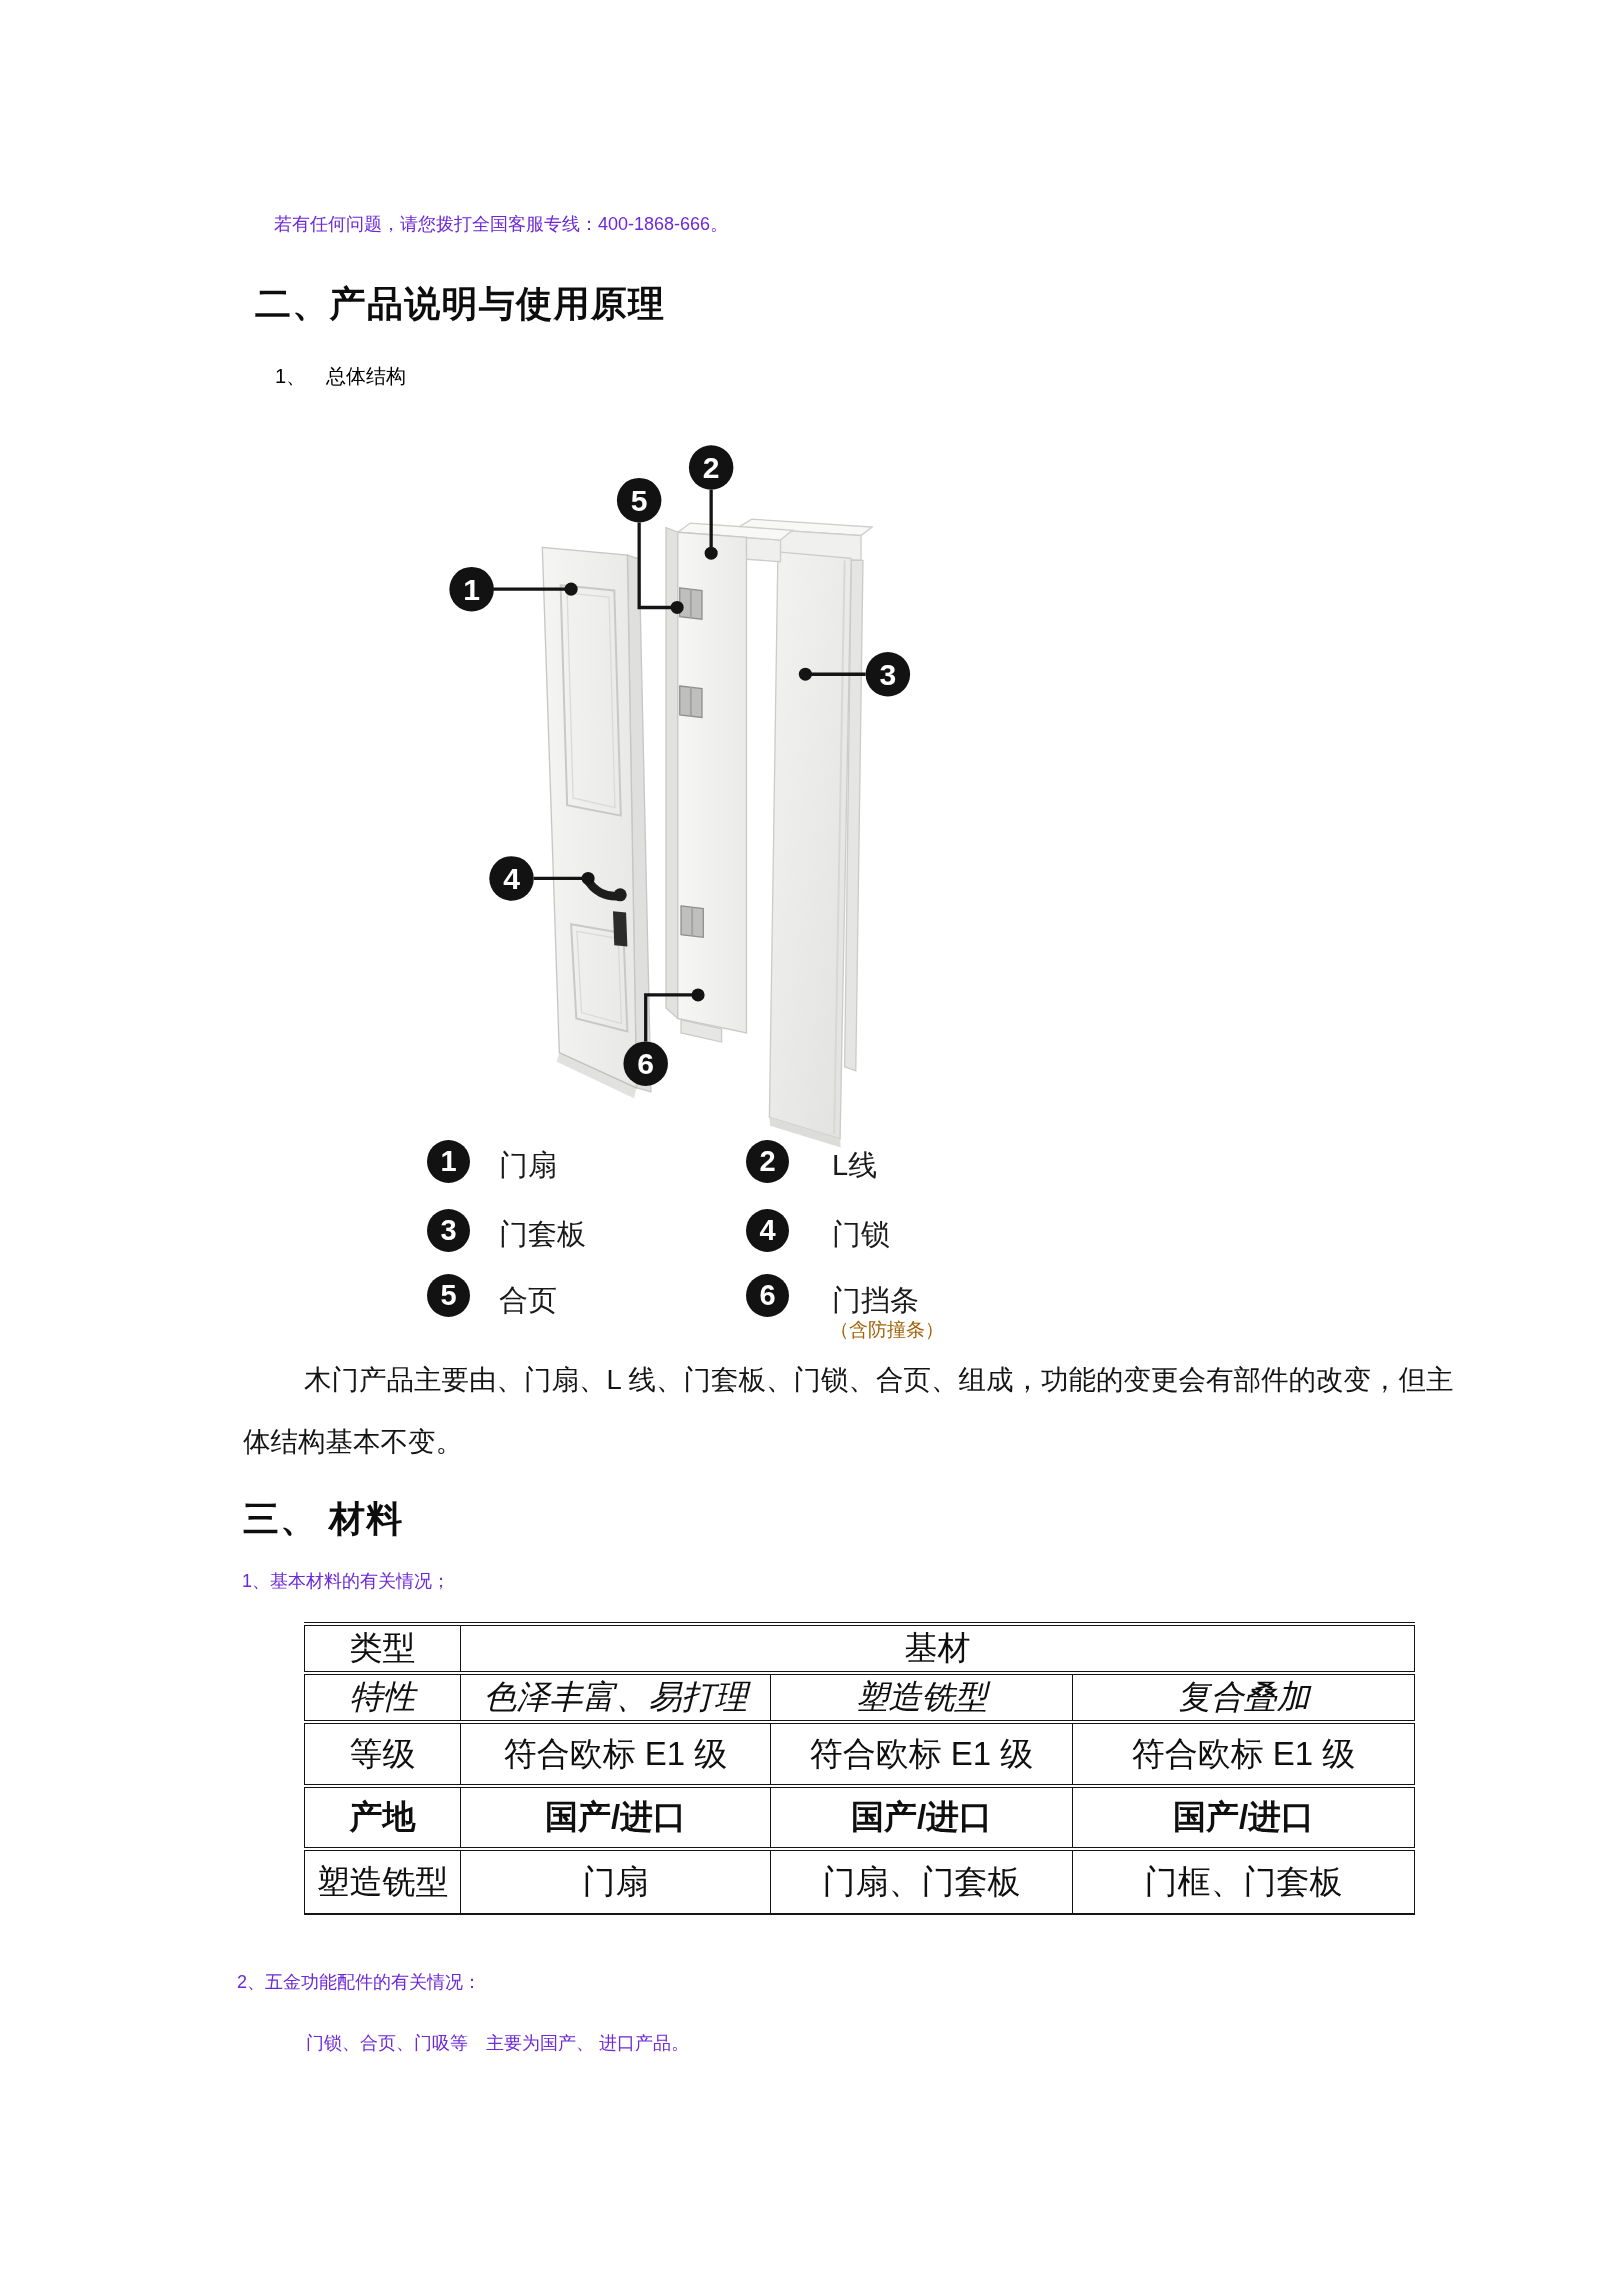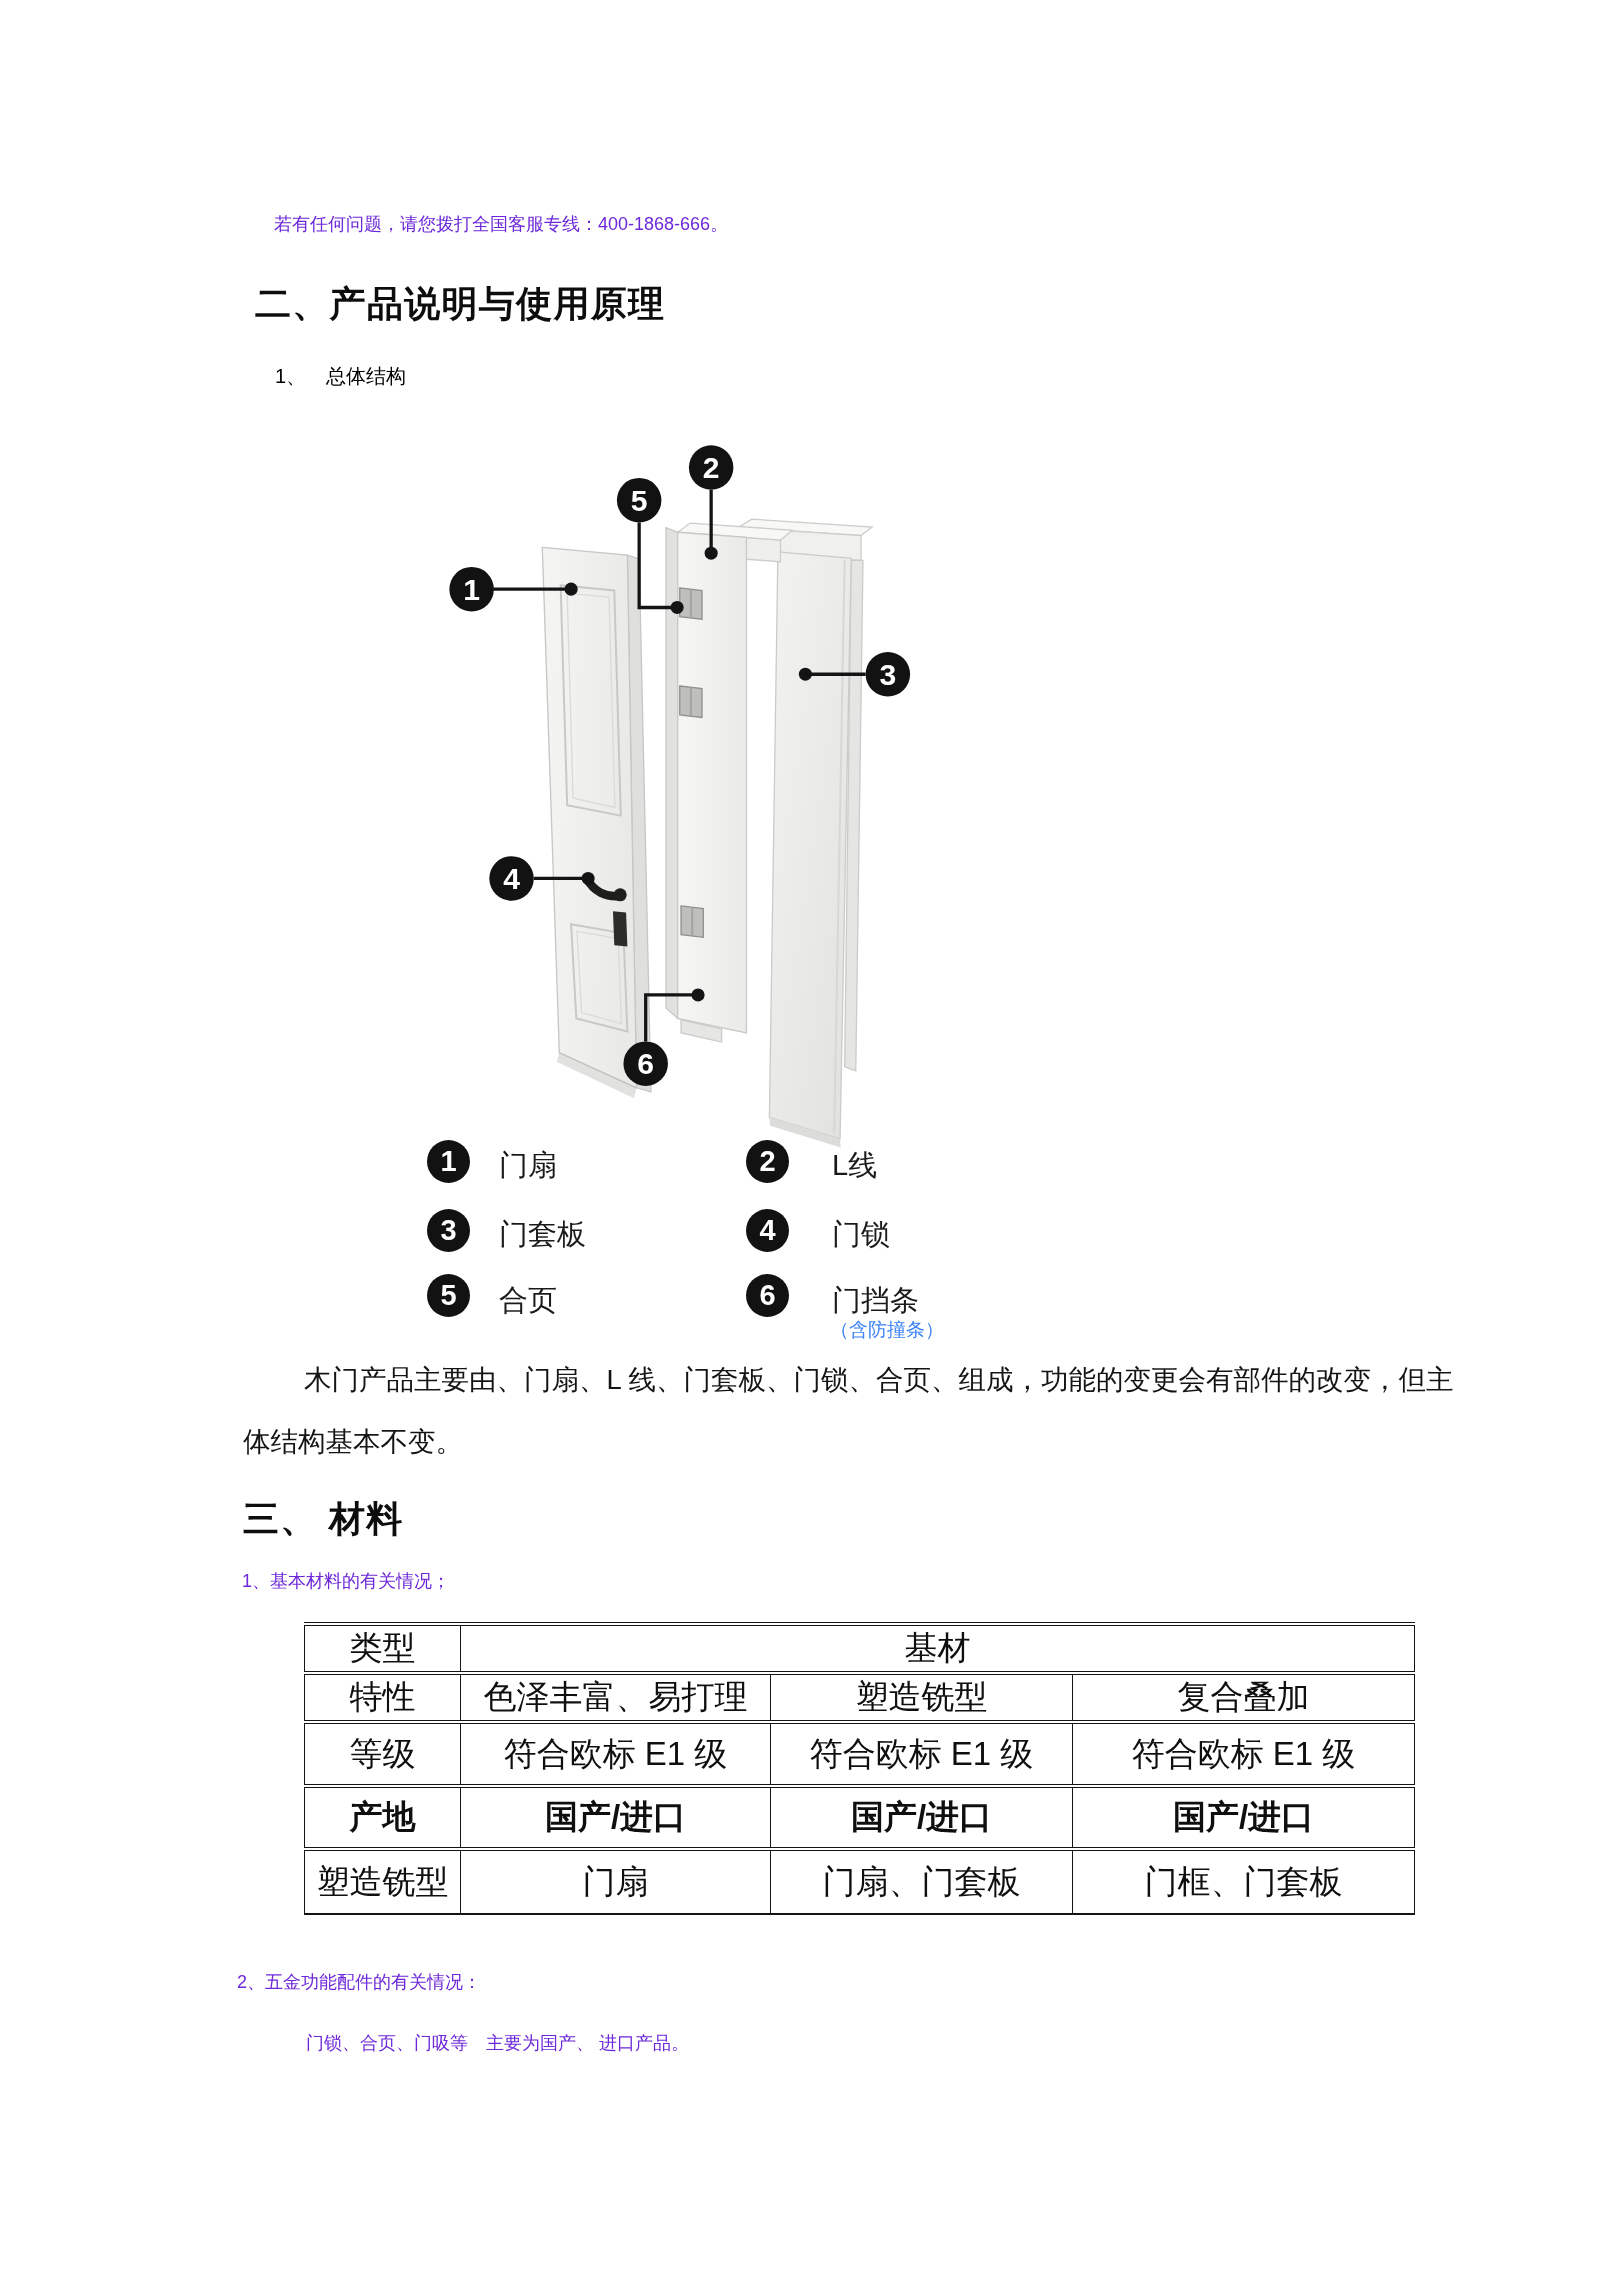--- a/index.html
+++ b/index.html
@@ -17,21 +17,21 @@
   .para-text{font-size:27.5px;line-height:1.25;color:#141414;}
   .h-big{font-size:36px;font-weight:bold;color:#0d0d0d;letter-spacing:1.3px;}
   .sub-head{font-size:20px;color:#000000;}
   
   .legend-badge{
     position:absolute;width:43px;height:43px;border-radius:50%;
     background:#121212;color:#ffffff;font-size:29px;font-weight:bold;
     text-align:center;line-height:43px;
   }
   .legend-label{position:absolute;font-size:29px;color:#1a1a1a;}
-  .legend-sub{position:absolute;font-size:19px;color:#3b82f6;}
+  .legend-sub{position:absolute;font-size:19px;color:#a16207;}
   
   .mat-table{
     position:absolute;left:304px;top:1622px;width:1110px;
     border-collapse:collapse;table-layout:fixed;
     font-size:33px;color:#0f0f0f;
   }
   .mat-table td{
     border-left:1.3px solid #141414;border-right:1.3px solid #141414;
     text-align:center;vertical-align:middle;padding:0;
   }
@@ -178,21 +178,21 @@
         <col class="c0">
         <col class="c1">
         <col class="c2">
         <col class="c3">
       </colgroup>
     <tbody>
         <tr style="height:44px;">
       <td>类型</td>
       <td colspan="3">基材</td>
     </tr>
-    <tr style="height:40px;">
+    <tr style="height:40px;font-style:italic;">
       <td>特性</td>
       <td>色泽丰富、易打理</td>
       <td>塑造铣型</td>
       <td>复合叠加</td>
     </tr>
     <tr style="height:64px;">
       <td>等级</td>
       <td>符合欧标 E1 级</td>
       <td>符合欧标 E1 级</td>
       <td>符合欧标 E1 级</td>

